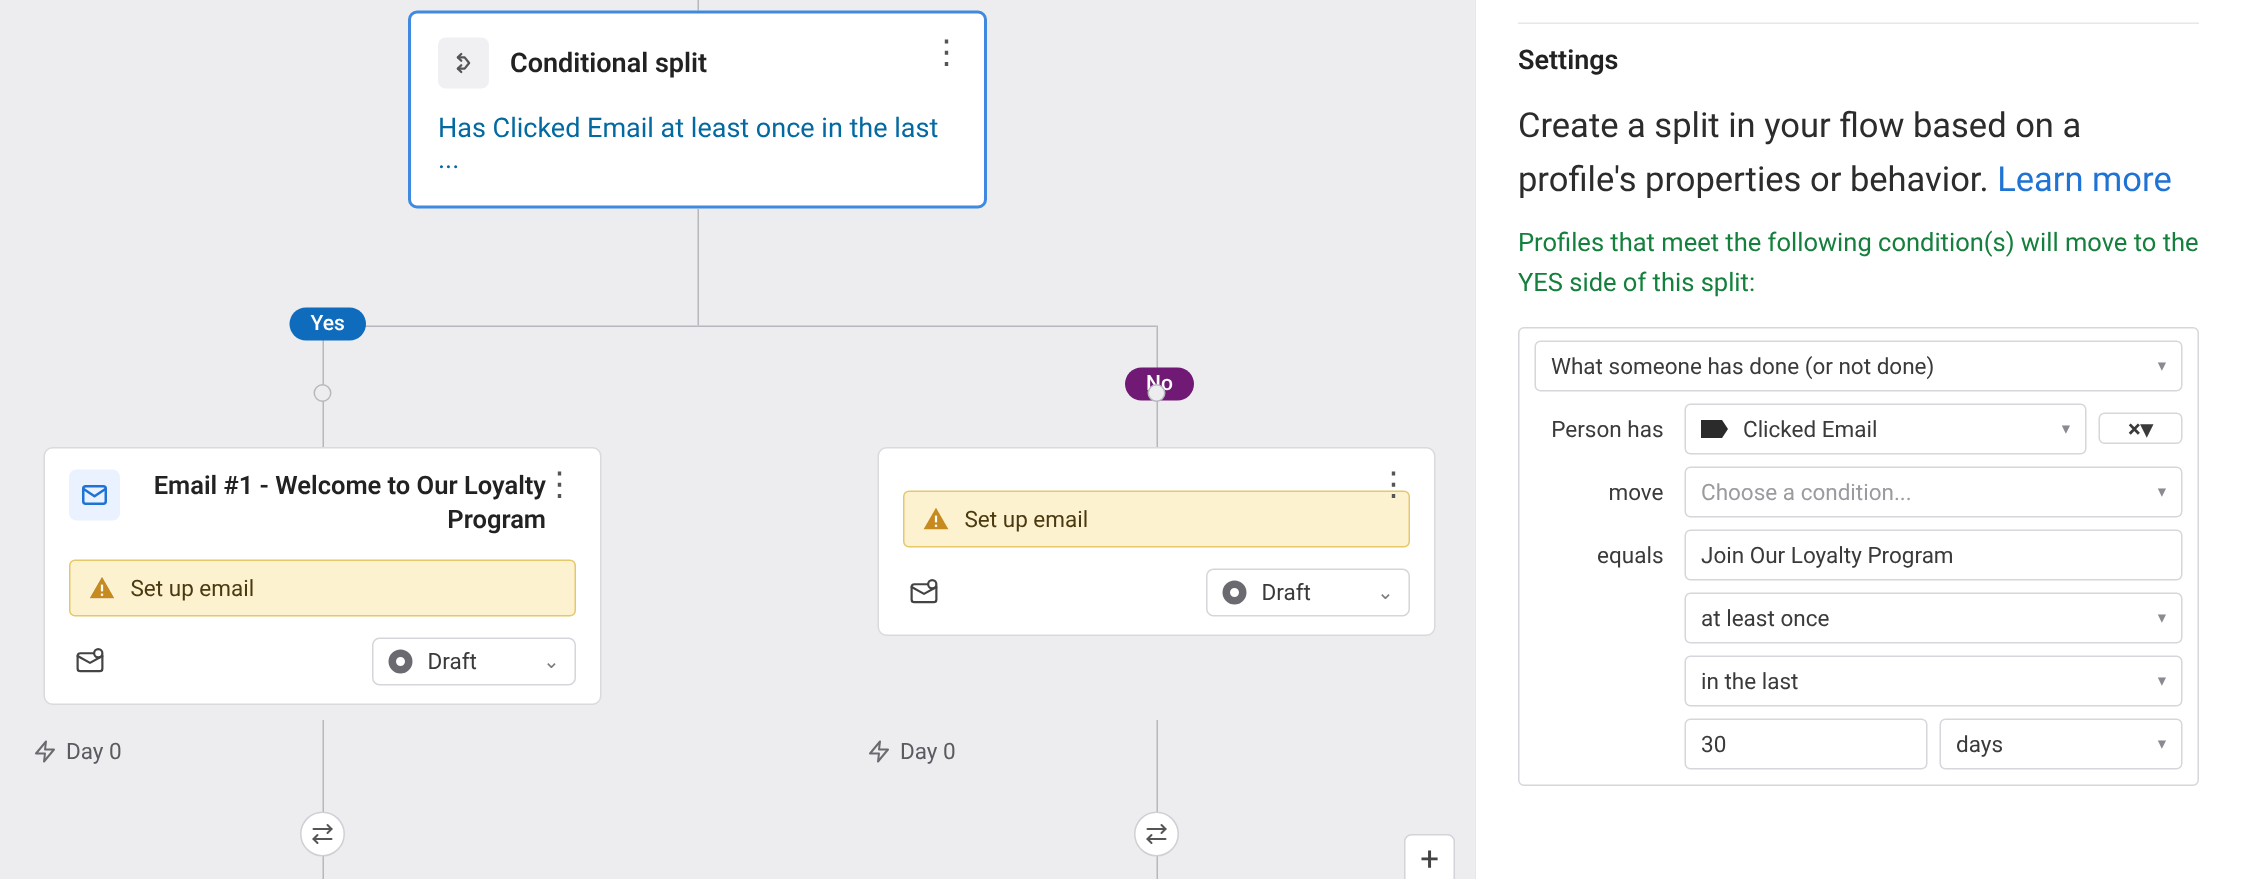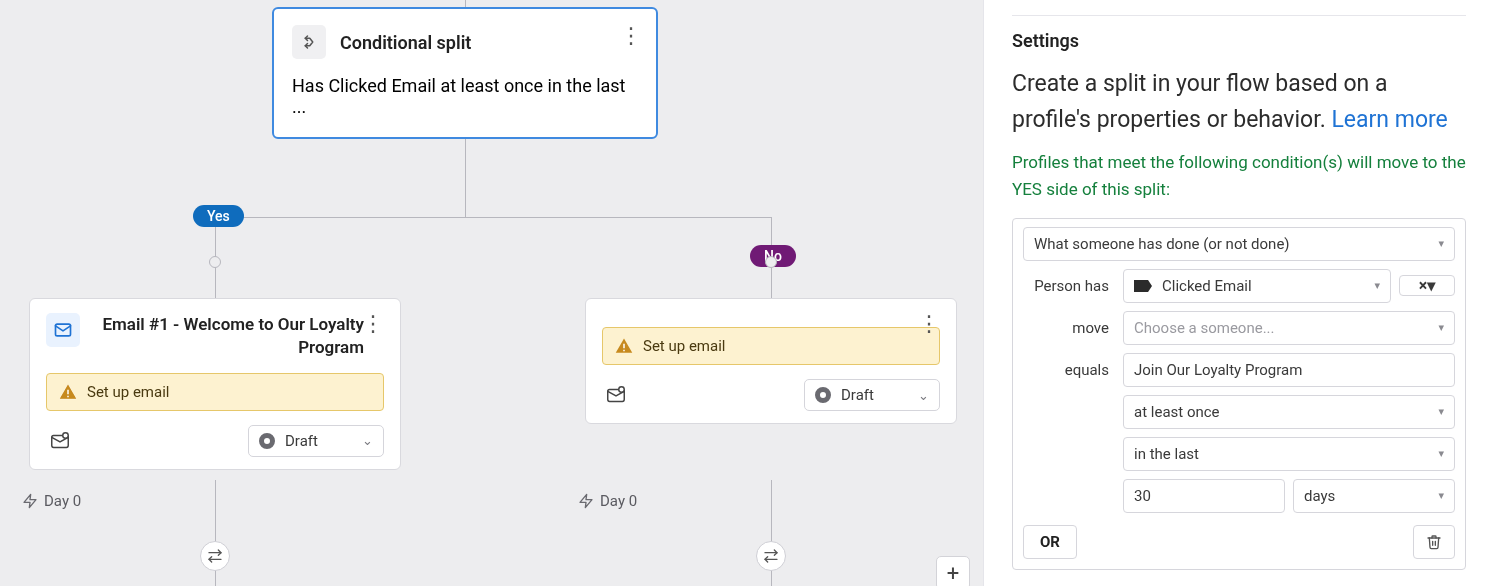--- a/index.html
+++ b/index.html
@@ -39,21 +39,21 @@
     }
     .cond-head { display: flex; align-items: center; }
     .cond-icon {
       width: 34px; height: 34px;
       border-radius: 5px;
       background: #f0f0f2;
       display: flex; align-items: center; justify-content: center;
       margin-right: 14px;
     }
     .cond-title { font-size: 18px; font-weight: 600; color: #222; }
-    .cond-desc { margin-top: 16px; font-size: 18px; color: #000000; }
+    .cond-desc { margin-top: 16px; font-size: 18px; color: #0369a1; }
     .more-dots {
       position: absolute; right: 14px; top: 16px;
       font-size: 22px; color: #555; line-height: 1; cursor: pointer;
       letter-spacing: 0;
     }
 
     
     .badge {
       position: absolute;
       border-radius: 12px;
@@ -411,21 +411,21 @@
         <span class="chev">▾</span>
       </div>
       <div class="filter-btn">
         <span>×▾</span>
       </div>
     </div>
 
     <div class="cond-row">
       <div class="lbl">move</div>
       <div class="dd field">
-        <span class="placeholder">Choose a someone...</span>
+        <span class="placeholder">Choose a condition...</span>
         <span class="chev">▾</span>
       </div>
     </div>
 
     <div class="cond-row">
       <div class="lbl">equals</div>
       <div class="textfield field">
         <span>Join Our Loyalty Program</span>
       </div>
     </div>
@@ -450,28 +450,15 @@
       <div class="lbl"></div>
       <div class="textfield field" style="flex:1;">
         <span>30</span>
       </div>
       <div class="dd field" style="flex:1;">
         <span>days</span>
         <span class="chev">▾</span>
       </div>
     </div>
 
-    <div class="cond-bottom">
-      <div class="or-btn">
-        <span>OR</span>
-      </div>
-      <div class="trash-btn">
-        <svg width="16" height="16" viewBox="0 0 24 24" fill="none" stroke="#555" stroke-width="2" stroke-linecap="round" stroke-linejoin="round">
-          <polyline points="3 6 5 6 21 6"></polyline>
-            <path d="M19 6l-1 14a2 2 0 0 1-2 2H8a2 2 0 0 1-2-2L5 6"></path>
-            <path d="M10 11v6M14 11v6"></path>
-            <path d="M9 6V4a1 1 0 0 1 1-1h4a1 1 0 0 1 1 1v2"></path>
-        </svg>
-      </div>
-    </div>
 
   </div>
 </div>
 
 </body></html>

